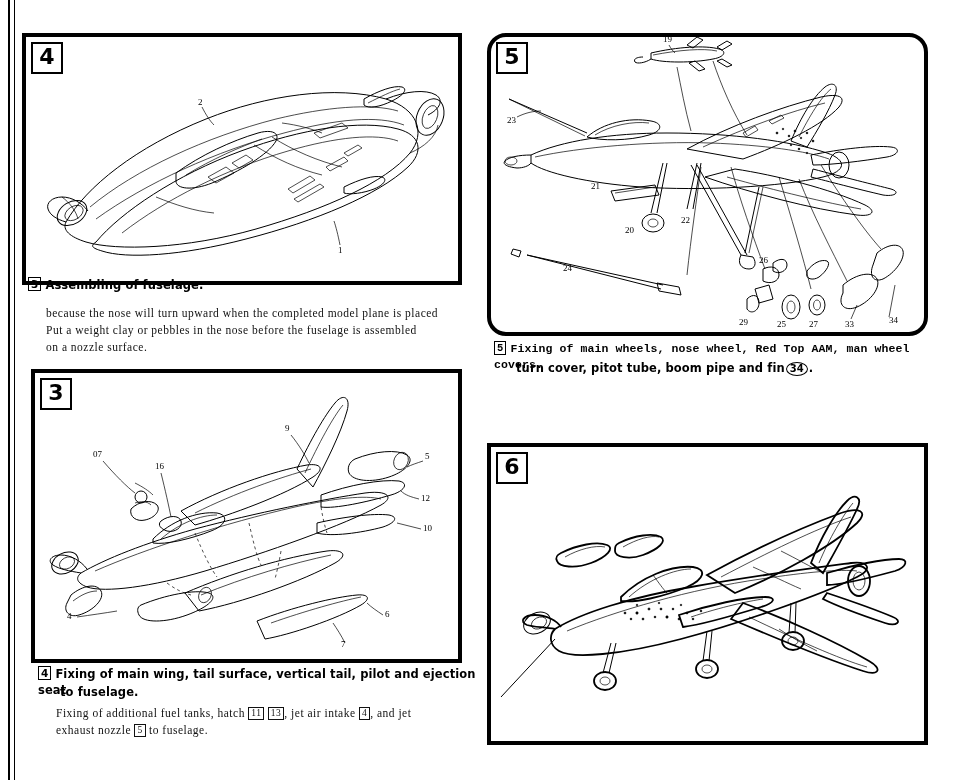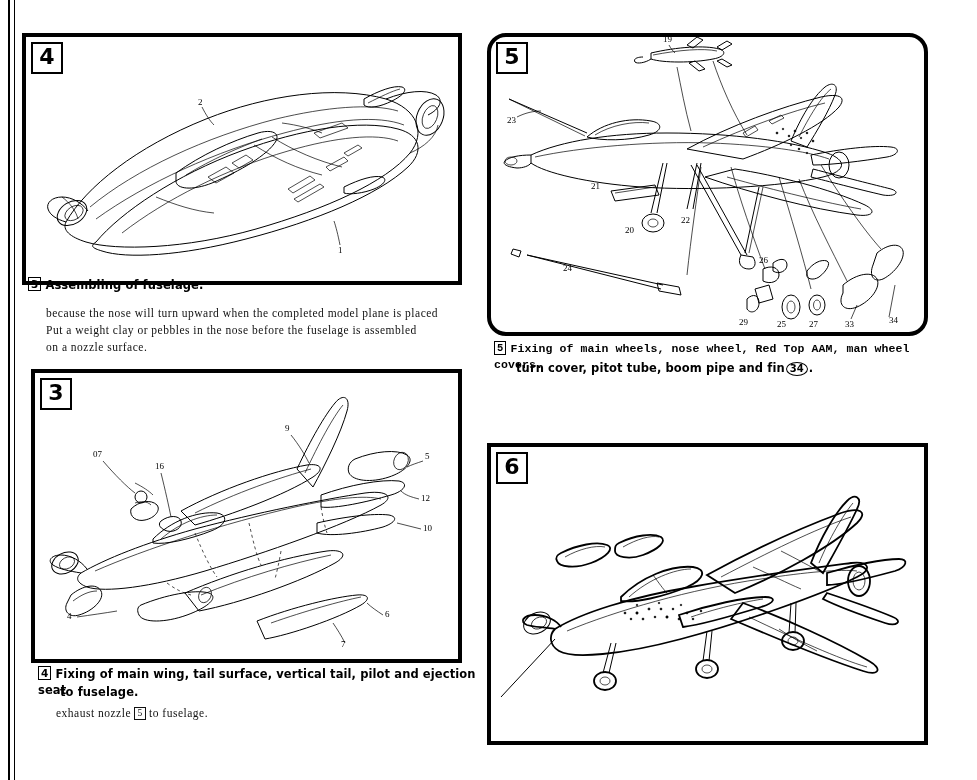--- a/index.html
+++ b/index.html
@@ -387,20 +387,26 @@
       </svg>
     </div>
   </div>
   <div class="step-badge" style="left:40px; top:378px;">3</div>
 
   <div class="caption" style="left:38px; top:666px; width:440px;">
     <span class="num">4</span><span>Fixing of main wing, tail surface, vertical tail, pilot and ejection seat</span>
   </div>
   <div class="caption" style="left:60px; top:684px; width:430px;">to fuselage.</div>
   <div class="body-text" style="left:56px; top:705px; width:420px;">
+    <div>
+      <span>Fixing of additional fuel tanks, hatch</span>
+      <span class="boxnum">11</span>
+      <span class="boxnum">13</span><span>, jet air intake</span>
+      <span class="boxnum">4</span><span>, and jet</span>
+    </div>
     <div>
       <span>exhaust nozzle</span>
       <span class="boxnum">5</span>
       <span>to fuselage.</span>
     </div>
   </div>
 
   <div class="panel" style="left:487px; top:443px; width:441px; height:302px;">
     <div class="panel-inner">
       <svg width="433" height="294" viewBox="0 0 433 294">

